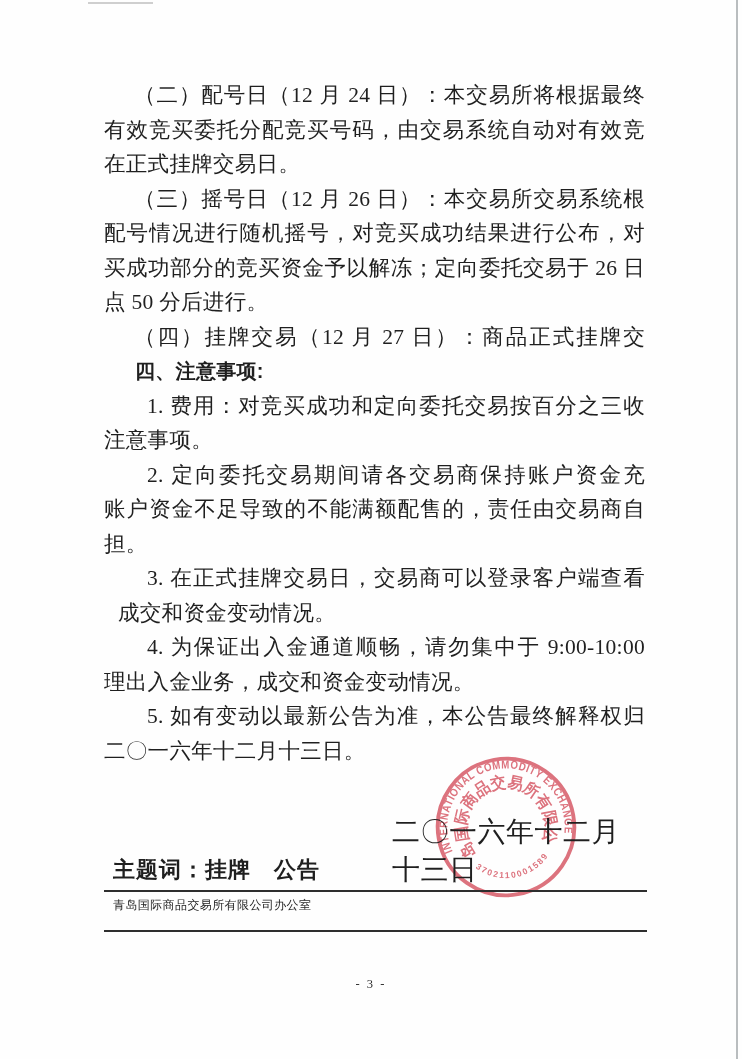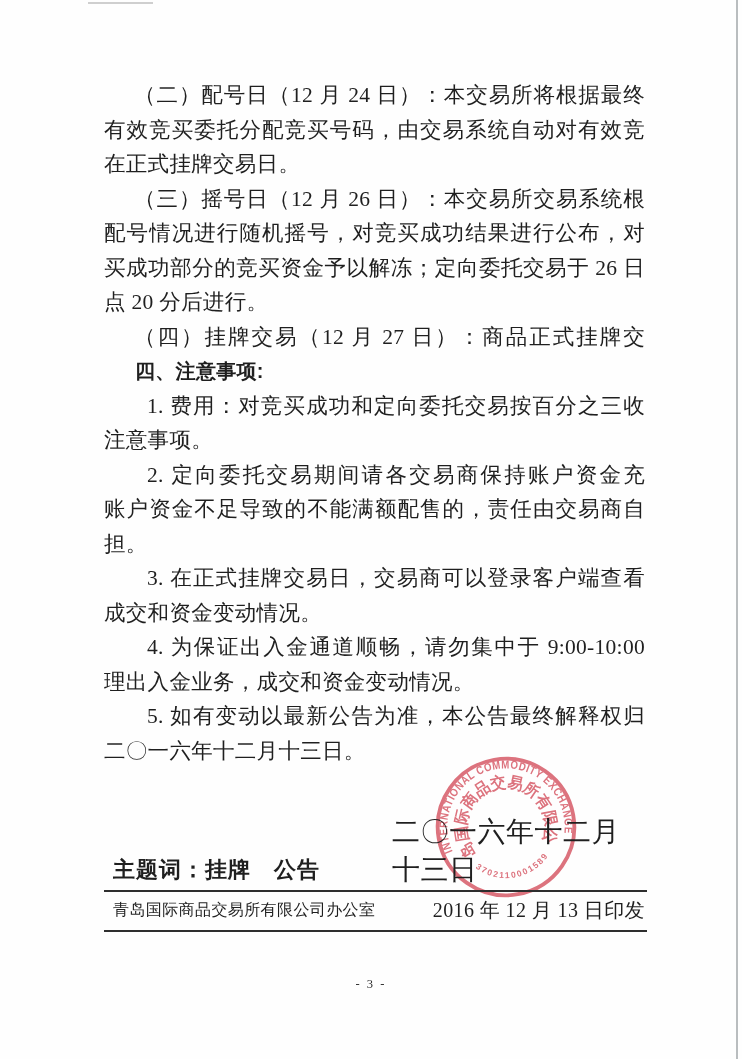--- a/index.html
+++ b/index.html
@@ -31,21 +31,21 @@
     position:absolute; left:113px; top:855px; font-size:22px; font-weight:700;
     font-family:"Liberation Sans","DejaVu Sans",sans-serif; letter-spacing:1px; z-index:3;text-align:center;
   }
   .rule { position:absolute; left:104px; width:543px; height:2px; background:#2e2e2e; z-index:3; }
   .rule-1 { top:890px; }
   .rule-2 { top:930px; }
   .footer-row {
     position:absolute; left:113px; top:897px; width:532px;
     display:flex; justify-content:space-between; align-items:center; z-index:3;
   }
-  .footer-office { font-size:16px; letter-spacing:0.4px; }
+  .footer-office { font-size:12px; letter-spacing:0.4px; }
   .footer-printdate { font-size:20px; letter-spacing:0.4px; }
   .page-number {
     position:absolute; left:0; top:977px; width:742px; text-align:center;
     font-size:12.5px; letter-spacing:2px; color:#2a2a2a;
   }
 
   
   .stamp {
     position:absolute; left:426px; top:747px; width:160px; height:160px;
     z-index:2; mix-blend-mode:multiply; opacity:0.88;
@@ -64,30 +64,30 @@
   <div class="artifact-top"></div>
   <div class="artifact-right"></div>
 
   <div class="doc-body">
       <div class="line just" style="text-indent: 1.4em;">（二）配号日（12 月 24 日）：本交易所将根据最终的</div>
       <div class="line just" style="text-indent: 0em;">有效竞买委托分配竞买号码，由交易系统自动对有效竞买委</div>
       <div class="line" style="text-indent: 0em;">在正式挂牌交易日。</div>
       <div class="line just" style="text-indent: 1.4em;">（三）摇号日（12 月 26 日）：本交易所交易系统根据</div>
       <div class="line just" style="text-indent: 0em;">配号情况进行随机摇号，对竞买成功结果进行公布，对未竞</div>
       <div class="line just" style="text-indent: 0em;">买成功部分的竞买资金予以解冻；定向委托交易于 26 日 15</div>
-      <div class="line" style="text-indent: 0em;">点 20 分后进行。</div>
+      <div class="line" style="text-indent: 0em;">点 50 分后进行。</div>
       <div class="line just" style="text-indent: 1.4em;">（四）挂牌交易（12 月 27 日）：商品正式挂牌交易。</div>
       <div class="line bold" style="text-indent: 1.55em;">四、注意事项:</div>
       <div class="line just" style="text-indent: 2em;">1. 费用：对竞买成功和定向委托交易按百分之三收取交</div>
       <div class="line" style="text-indent: 0em;">注意事项。</div>
       <div class="line just" style="text-indent: 2em;">2. 定向委托交易期间请各交易商保持账户资金充足，因</div>
       <div class="line just" style="text-indent: 0em;">账户资金不足导致的不能满额配售的，责任由交易商自行承</div>
       <div class="line" style="text-indent: 0em;">担。</div>
       <div class="line just" style="text-indent: 2em;">3. 在正式挂牌交易日，交易商可以登录客户端查看竞买</div>
-      <div class="line" style="text-indent: 0em;">成交和资金变动情况。</div>
+      <div class="line" style="text-indent: 0em; margin-left: 14px;">成交和资金变动情况。</div>
       <div class="line just" style="text-indent: 2em;">4. 为保证出入金通道顺畅，请勿集中于 9:00-10:00 办</div>
       <div class="line" style="text-indent: 0em;">理出入金业务，成交和资金变动情况。</div>
       <div class="line just" style="text-indent: 2em;">5. 如有变动以最新公告为准，本公告最终解释权归青岛</div>
       <div class="line" style="text-indent: 0em;">二〇一六年十二月十三日。</div>
     </div>
 
   <svg class="stamp" viewBox="0 0 150 150" aria-hidden="true">
     <g transform="translate(75,75) rotate(-10)">
       <circle class="ring" r="64" fill="none" stroke-width="3.6"></circle>
       <path id="arcEn" d="M -51.7 18.8 A 55 55 0 1 1 51.7 18.8" fill="none"></path>
@@ -106,20 +106,19 @@
   </svg>
 
   <div class="sign-date">二〇一六年十二月十三日</div>
 
   <div class="subject-row">主题词：挂牌　公告</div>
 
   <div class="rule rule-1"></div>
 
   <div class="footer-row">
     <span class="footer-office">青岛国际商品交易所有限公司办公室</span>
-    <span class="footer-printdate">2016 年 12 月 13 日印发</span>
   </div>
 
   <div class="rule rule-2"></div>
 
   <div class="page-number">- 3 -</div>
 
 </div>
 
 </body></html>

